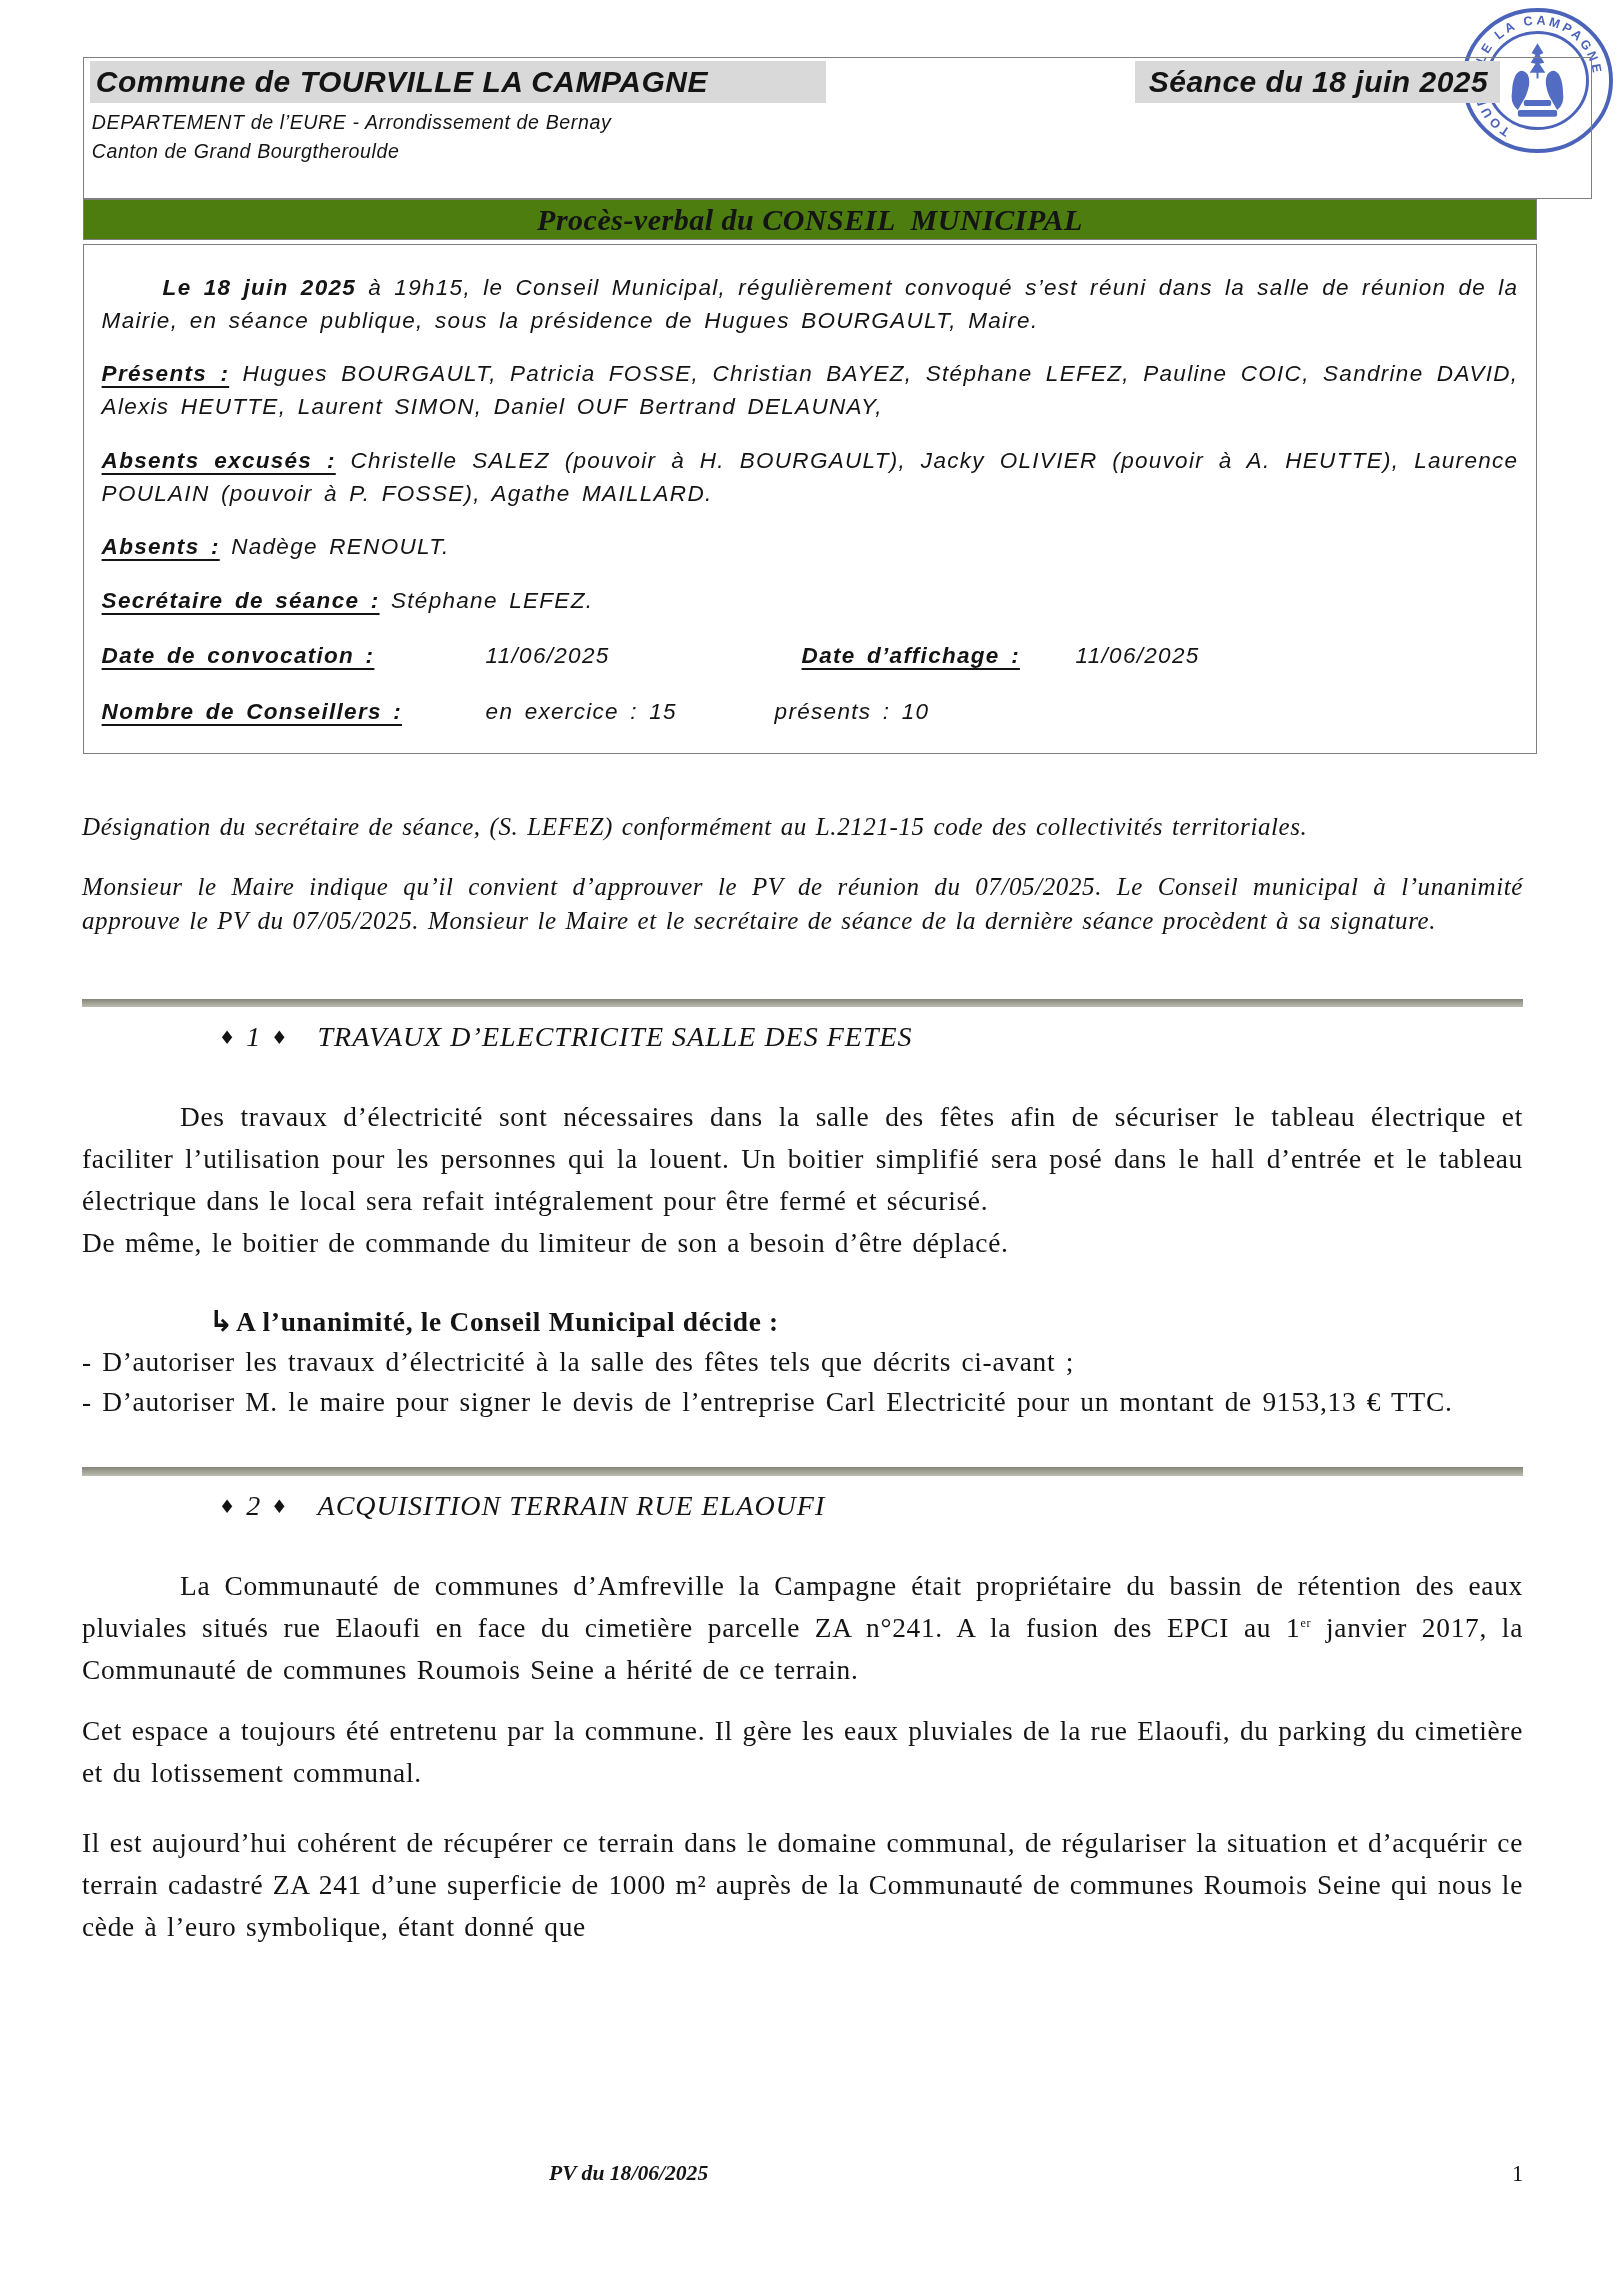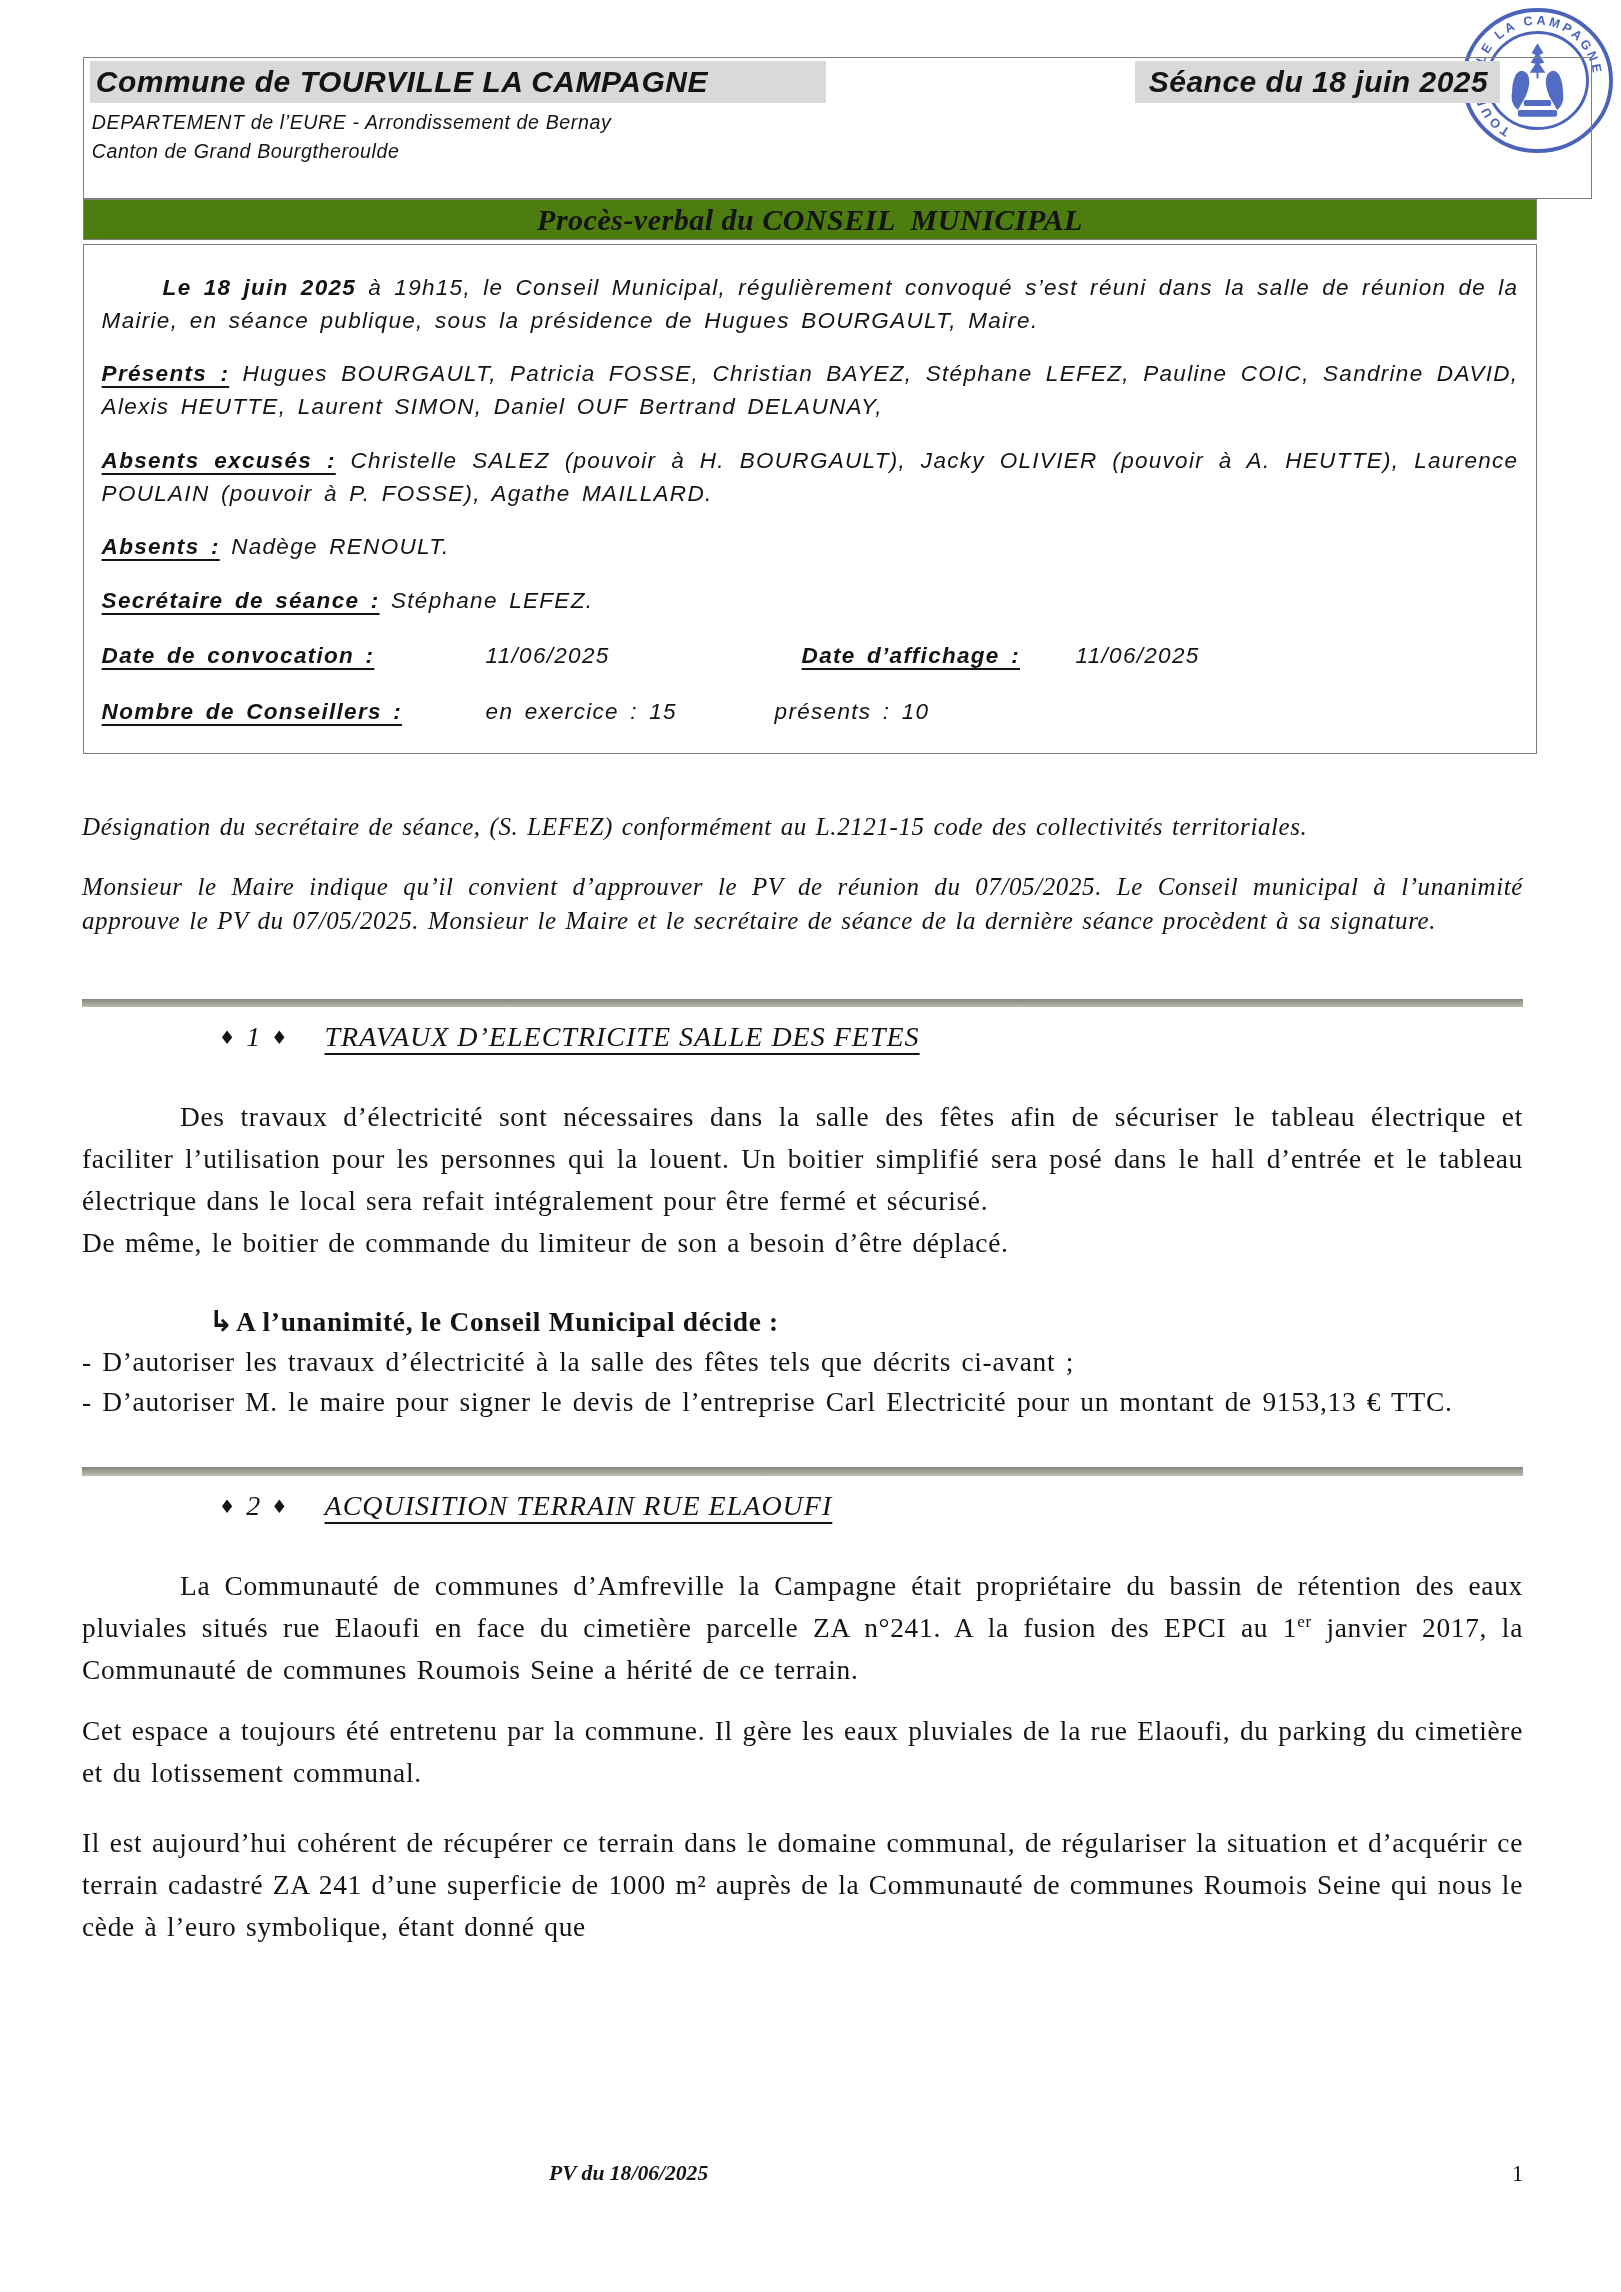--- a/index.html
+++ b/index.html
@@ -79,33 +79,33 @@
   }
   .divider.d2 { margin-top:45px; }
 
   .sec-head {
     margin-top:9.8px; padding-left:127px; font-style:italic; font-size:28px;
     line-height:39px; letter-spacing:1px; white-space:nowrap;
   }
   .sec-head .diamond { font-style:normal; font-size:18.6px; vertical-align:2px; padding:0 9.8px; font-family:"DejaVu Sans", sans-serif; }
   .sec-head .num { font-size:28px; }
   .sec-head .st {
-    text-decoration:underline; text-underline-offset:6.9px; text-decoration-thickness:2px;
-    margin-left:26px;
+    text-underline-offset:6.9px; text-decoration-thickness:2px;
+    margin-left:19px;
   }
 
   .bodyp {
     margin:0; font-size:27.4px; letter-spacing:0.7px; word-spacing:2px;
     line-height:42px; text-align:justify;
   }
   .bodyp.indent { text-indent:98px; }
   .bodyp.afterhead { margin-top:39px; }
   .bodyp.gap20 { margin-top:19.6px; }
   .bodyp.gap28 { margin-top:27.4px; }
-  .bodyp sup { font-size:17px; line-height:0; }
+  .bodyp sup { font-size:12px; line-height:0; }
 
   .decision-intro {
     margin:37px 0 0 0; font-weight:bold; font-size:27.4px; letter-spacing:0.7px;
     line-height:40px; text-indent:127px;
   }
   .arrow { font-family:"DejaVu Sans", sans-serif; font-weight:bold; font-size:29px; padding-right:2px; }
   .decision-item {
     margin:0; font-weight:normal; font-size:27.4px; letter-spacing:0.7px; word-spacing:2.9px;
     line-height:40px; text-align:justify;
   }

